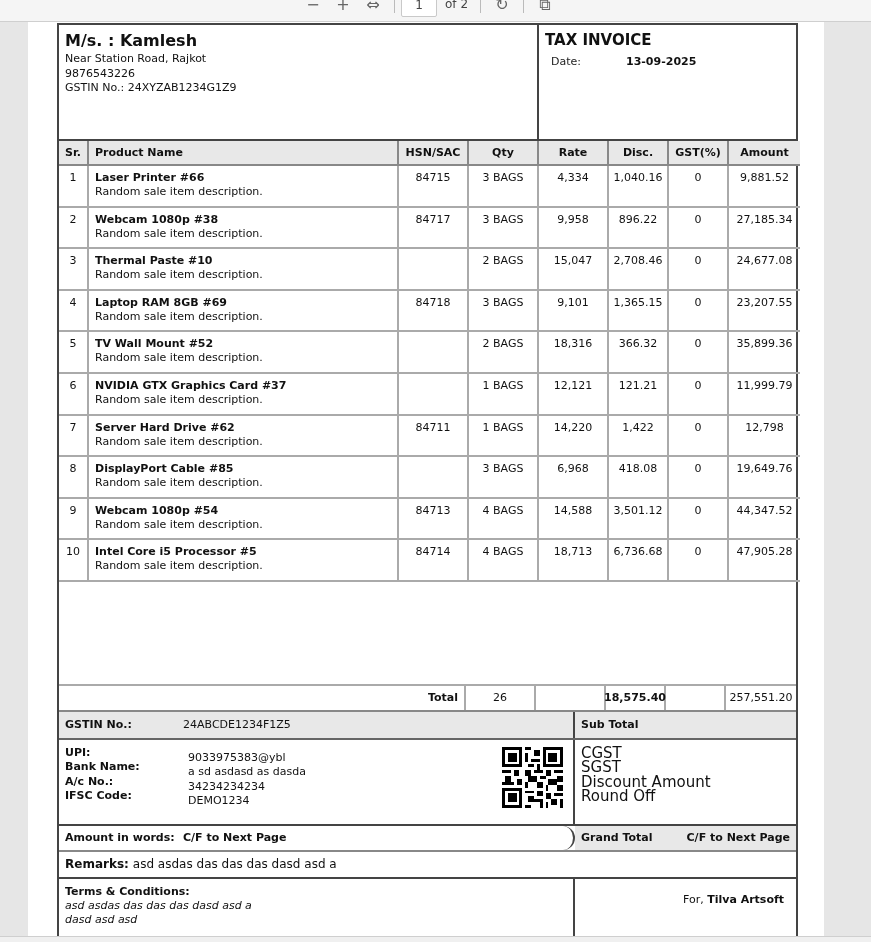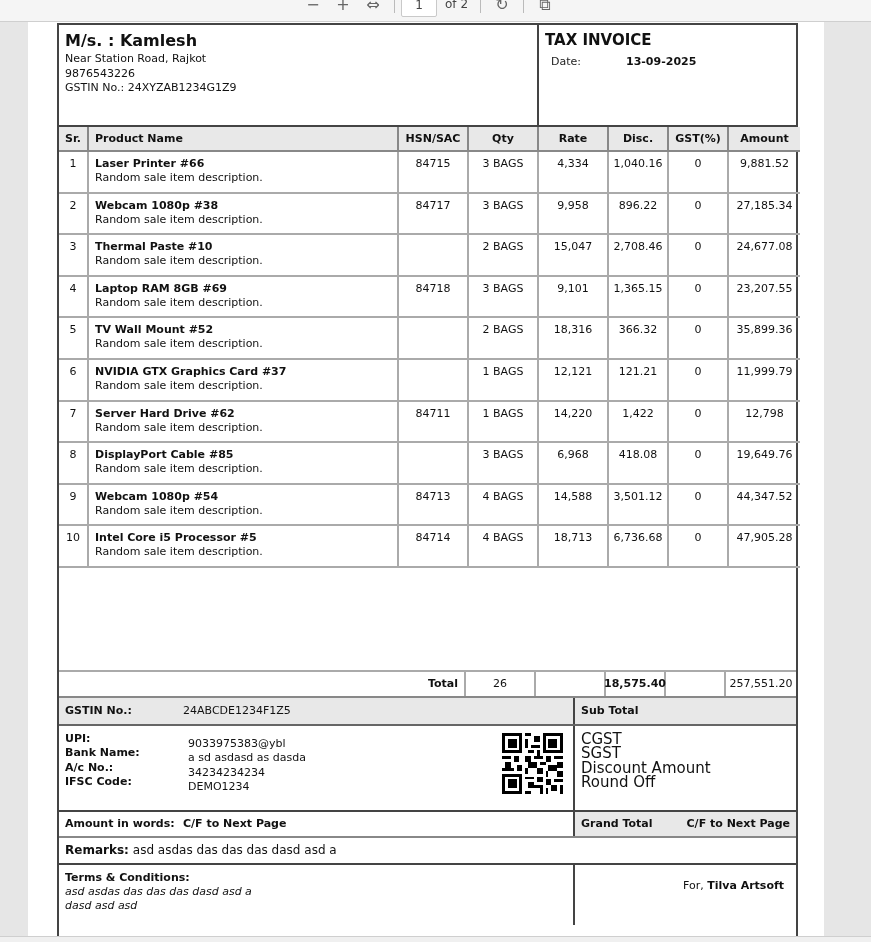--- a/index.html
+++ b/index.html
@@ -12,21 +12,21 @@
   .tb-btn { width: 30px; text-align: center; font-size: 16px; color: #666; cursor: pointer; }
   .tb-sep { width: 1px; height: 18px; background: #bbb; margin: 0 6px; }
   .tb-page { width: 36px; height: 26px; border: 1px solid #c9c9c9; background: #fff; text-align: center; line-height: 26px; font-size: 12px; color: #444; border-radius: 2px; }
   .tb-of { margin: 0 6px 0 8px; font-size: 12px; color: #444; }
 
   
   .page { position: absolute; top: 10px; left: 28px; width: 796px; height: 930px; background: #fff; }
   .inv { position: absolute; left: 29px; top: 13px; width: 741px; border: 2px solid #444; border-bottom: none; height: 920px; font-size: 11px; }
 
   
-  .hdr { display: flex; height: 102px; border-bottom: 2px solid #444; }
+  .hdr { display: flex; height: 116px; border-bottom: 2px solid #444; }
   .hdr-left { width: 480px; border-right: 2px solid #444; padding: 6px 6px; }
   .cust-name { font-size: 16px; font-weight: bold; margin-bottom: 2px; }
   .cust-line { font-size: 11px; line-height: 14.5px; }
   .hdr-right { flex: 1; padding: 6px 6px; }
   .inv-title { font-size: 15px; font-weight: bold; margin-bottom: 6px; }
   .meta-row { display: flex; font-size: 11px; margin-left: 6px; height: 26px; line-height: 14px; }
   .meta-label { width: 75px; color: #222; }
   .meta-val { font-weight: bold; }
 
   
@@ -52,21 +52,21 @@
   .band-right { flex: 1; display: flex; align-items: center; padding-left: 6px; font-weight: bold; }
 
   .bank { display: flex; height: 86px; border-bottom: 2px solid #444; }
   .bank-left { width: 516px; border-right: 2px solid #444; display: flex; padding: 6px 6px; position: relative; }
   .bank-labels { width: 123px; font-weight: bold; line-height: 14.5px; font-size: 11px; }
   .bank-vals { line-height: 14.5px; padding-top: 5px; font-size: 11px; }
   .qr { position: absolute; right: 10px; top: 7px; width: 61px; height: 61px; }
   .bank-right { flex: 1; padding: 6px 6px; line-height: 14.5px; font-size: 15px; }
 
   .words { display: flex; height: 26px; border-bottom: 2px solid #888; font-size: 11px; }
-  .words-left { width: 516px; border-right: 2px solid #444; display: flex; align-items: center; padding-left: 6px; font-weight: bold; }
+  .words-left { width: 516px; border-right: 2px solid #444; display: flex; align-items: center; padding-left: 6px; font-weight: bold; border-radius: 12px; }
   .words-left .lbl { width: 118px; }
   .words-right { flex: 1; background: #e8e8e8; display: flex; align-items: center; justify-content: space-between; padding: 0 6px; font-weight: bold; }
 
   .remarks { height: 27px; border-bottom: 2px solid #444; display: flex; align-items: center; padding-left: 6px; font-size: 12px; }
   .remarks b { margin-right: 4px; }
 
   .terms { display: flex; height: 60px; font-size: 11px; }
   .terms-left { width: 516px; border-right: 2px solid #444; padding: 6px 6px; line-height: 14px; }
   .terms-left .lbl { font-weight: bold; }
   .terms-left .txt { font-style: italic; }

